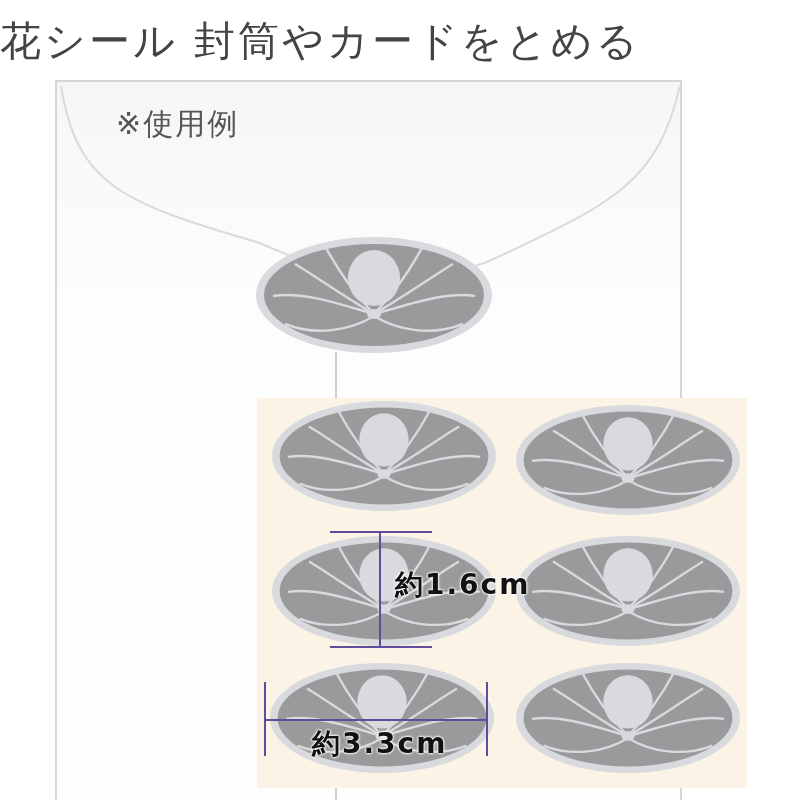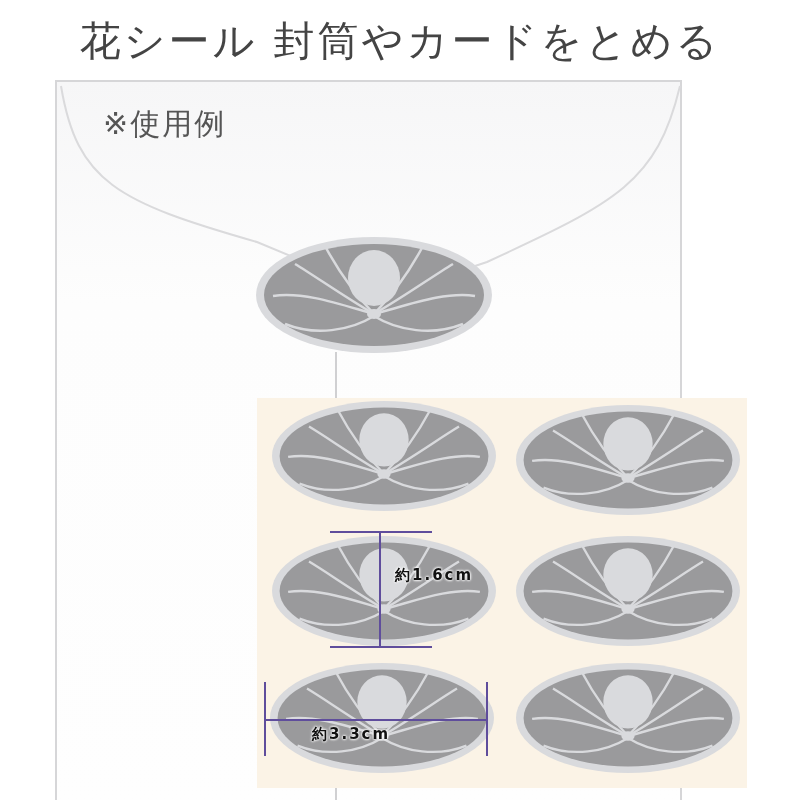--- a/index.html
+++ b/index.html
@@ -1,29 +1,29 @@
 <!DOCTYPE html>
 <html><head>
 <meta charset="utf-8">
 <style>
   html, body { margin: 0; padding: 0; background: #ffffff; }
   body { width: 800px; height: 800px; position: relative; overflow: hidden;
          font-family: "DejaVu Sans", sans-serif; }
-  .title { position: absolute; left: 0; top: 14px; width: 800px; text-align: center;
+  .title { position: absolute; left: 0; top: 14px; width: 800px; text-align: left;
            font-size: 41px; letter-spacing: 3px; color: #444444; font-weight: 500; }
   .envelope { position: absolute; left: 55px; top: 80px; width: 627px; height: 740px;
               background: linear-gradient(180deg, #f6f6f7 0%, #fdfdfd 30%, #fefefe 100%);
               border: 2px solid #d6d6d8; box-sizing: border-box; }
   .flap-svg { position: absolute; left: 0; top: 0; }
-  .usage { position: absolute; left: 103px; top: 104px; font-size: 30px; color: #555555;
+  .usage { position: absolute; left: 116px; top: 104px; font-size: 30px; color: #555555;
            letter-spacing: 2px; }
   .sheet { position: absolute; left: 257px; top: 398px; width: 490px; height: 390px;
            background: #fbf3e6; }
   .sticker { position: absolute; }
-  .dim-label { position: absolute; font-size: 15px; color: #111111; letter-spacing: 2px;
+  .dim-label { position: absolute; font-size: 28px; color: #111111; letter-spacing: 2px;
                text-shadow: 0 0 3px #ffffff, 0 0 3px #ffffff, 0 0 2px #ffffff; font-weight: bold; }
   .dimline { position: absolute; background: #5f4d9c; }
 </style>
 </head>
 <body>
 
 <div class="title">花シール 封筒やカードをとめる</div>
 
 <div class="envelope">
   <svg class="flap-svg" width="627" height="740" viewBox="0 0 627 740">

